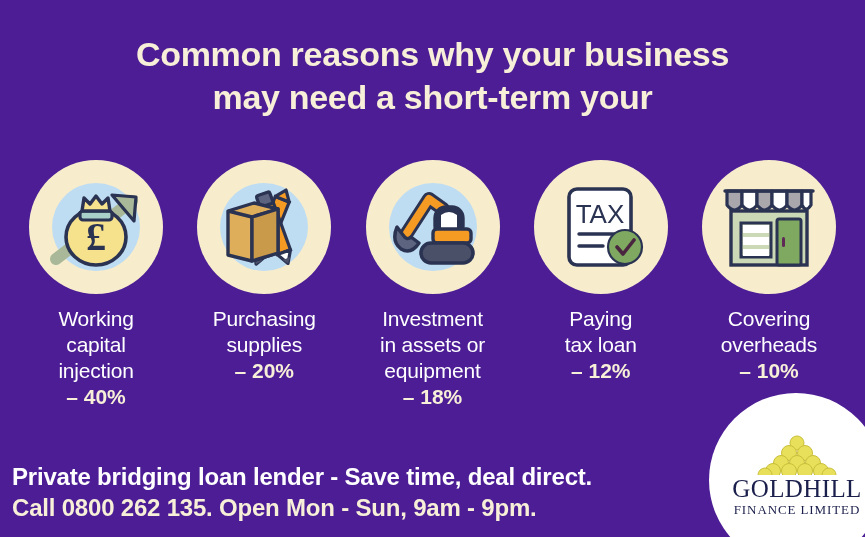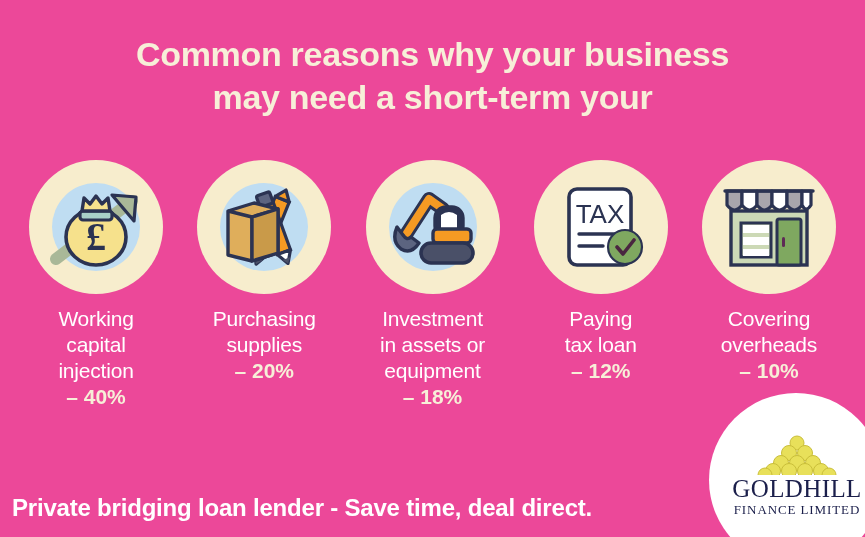--- a/index.html
+++ b/index.html
@@ -4,21 +4,21 @@
 <style>
   html, body {
     margin: 0;
     padding: 0;
     background: #3a3a3a;
   }
   #infographic {
     position: relative;
     width: 865px;
     height: 537px;
-    background: #ec4899;
+    background: #4c1d95;
     overflow: hidden;
     font-family: "Liberation Sans", sans-serif;
     -webkit-font-smoothing: antialiased;
   }
 
   
   .title {
     position: absolute;
     top: 33px;
     left: 0;
@@ -271,20 +271,21 @@
         <span>Covering</span><br>
         <span>overheads</span>
         <span class="pct">– 10%</span>
       </div>
     </div>
 
   </div>
 
   <div class="footer">
     <span class="footer-line1">Private bridging loan lender - Save time, deal direct.</span>
+    <span class="footer-line2">Call 0800 262 135. Open Mon - Sun, 9am - 9pm.</span>
   </div>
 
   <div class="logo-badge">
     <div class="logo-inner">
       <svg class="logo-mark" width="104" height="40" viewBox="0 0 104 40">
         <g fill="#E8E05A" stroke="#C9BE3A" stroke-width="1">
           <circle cx="52" cy="8" r="7"></circle>
           <circle cx="44" cy="18" r="7.5"></circle>
           <circle cx="60" cy="18" r="7.5"></circle>
           <circle cx="36" cy="28" r="7.5"></circle>

